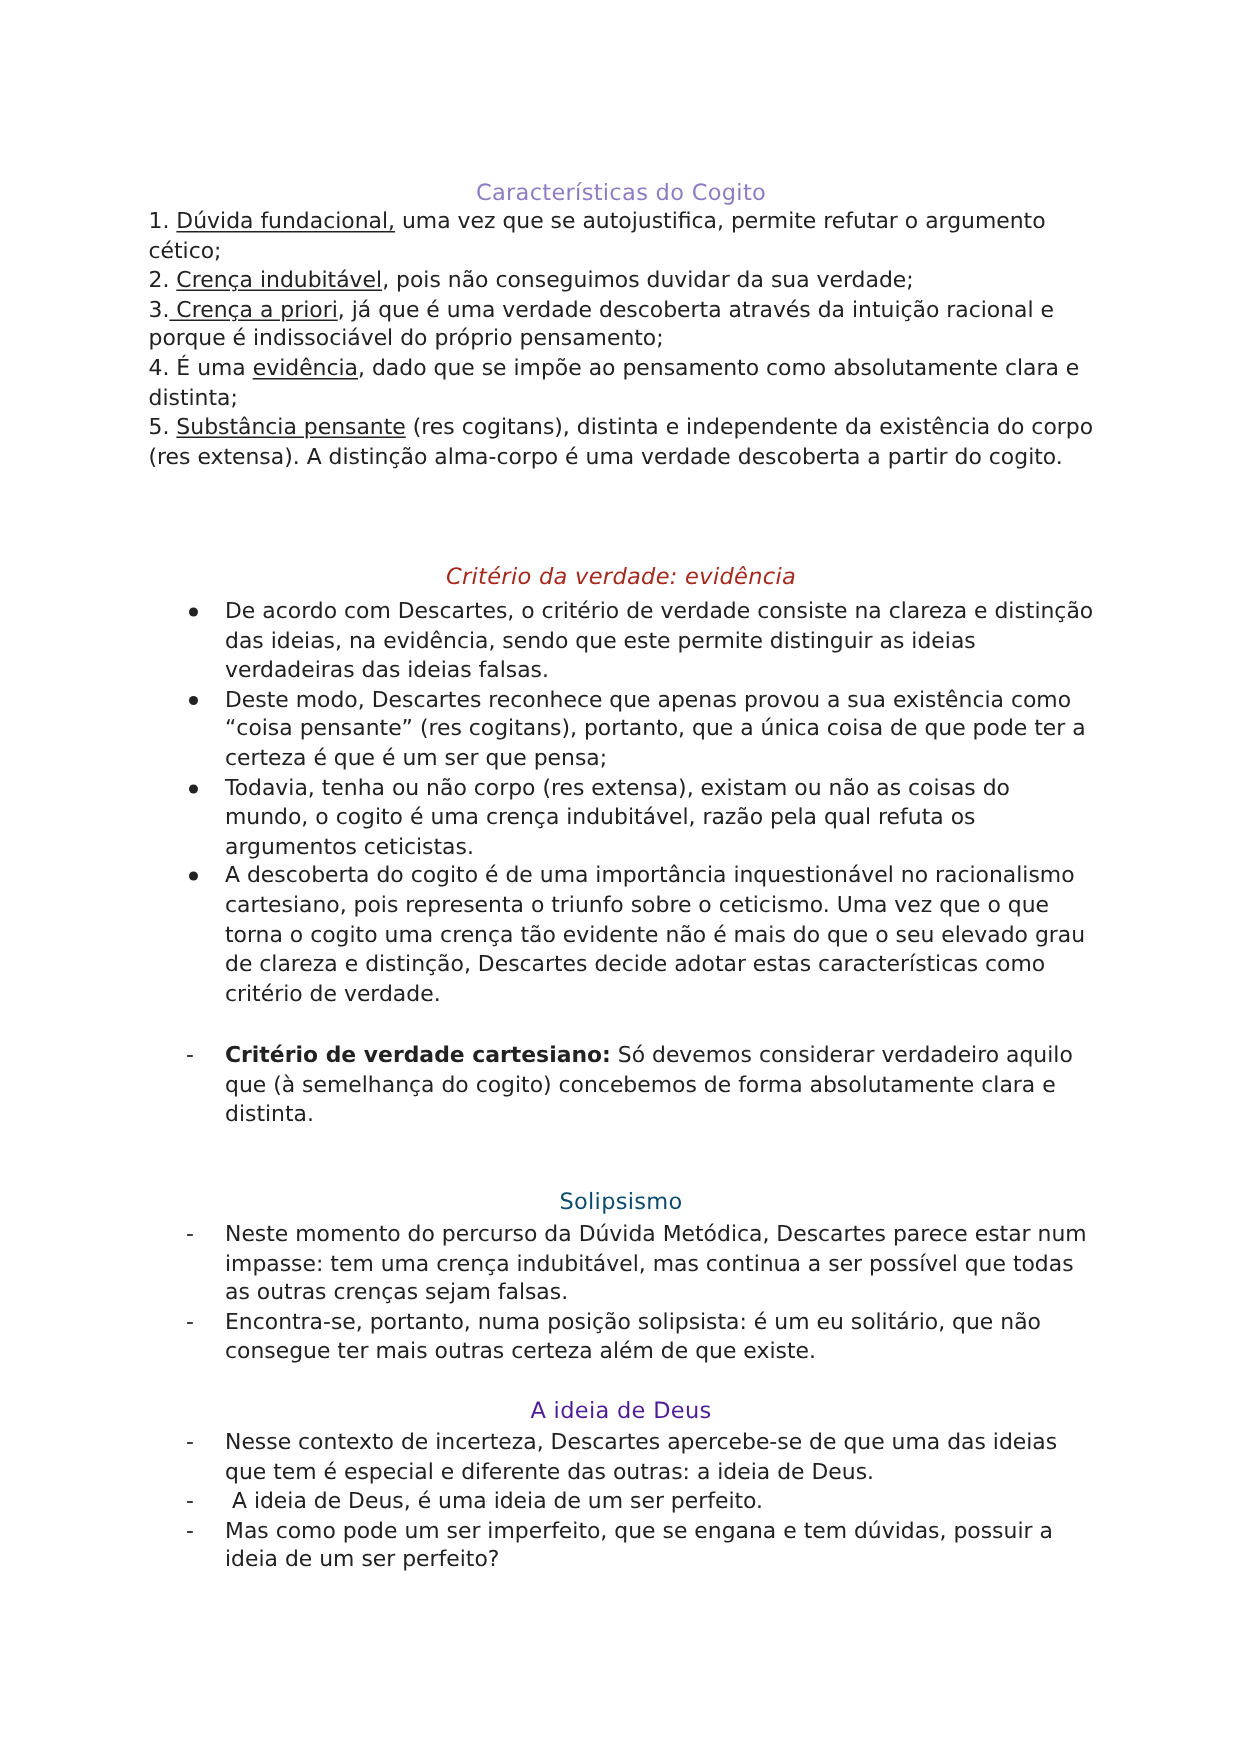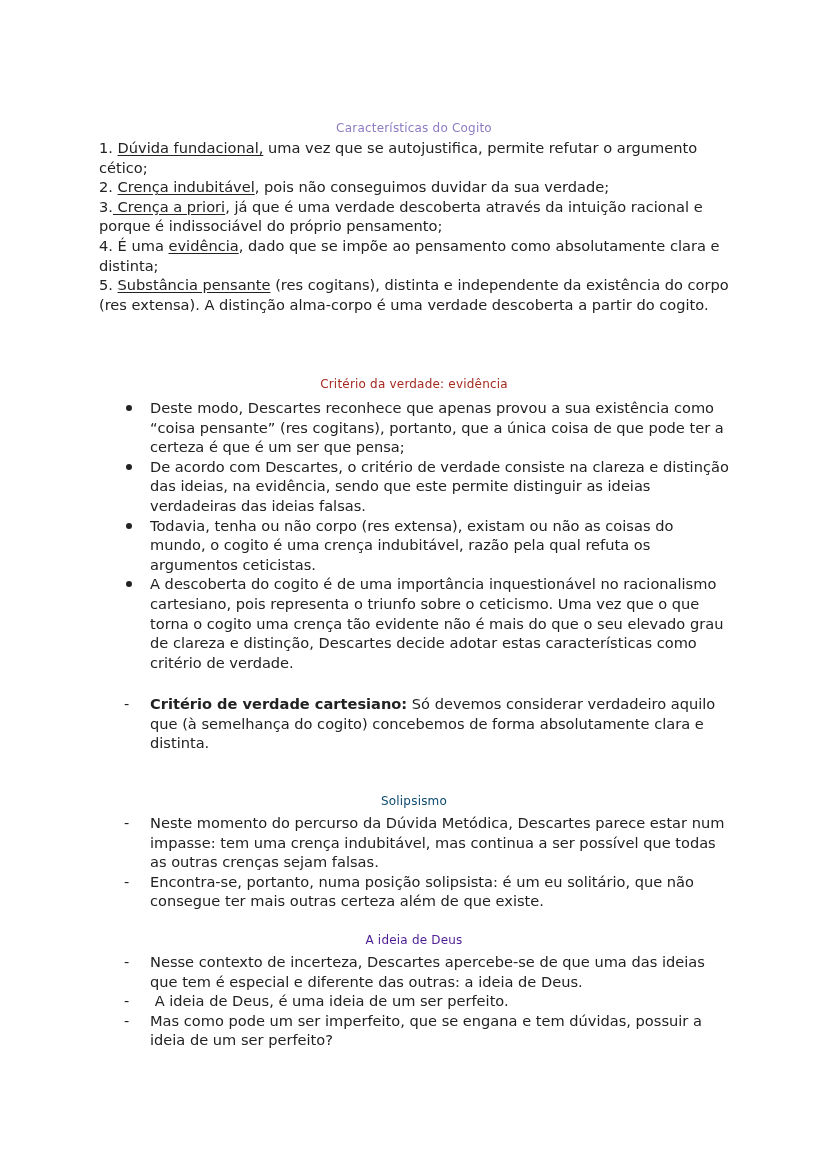--- a/index.html
+++ b/index.html
@@ -20,28 +20,28 @@
       left: 0;
       top: 0;
       width: 828px;
       height: 1169px;
     }
     .heading {
       position: absolute;
       left: 0;
       width: 828px;
       text-align: center;
-      font-size: 12px;
+      font-size: 15px;
       line-height: 20px;
       margin: 0;
       font-weight: normal;
       letter-spacing: 0.2px;
     }
     .h-cogito { top: 118px; color: #8e7cc3; }
-    .h-criterio { top: 374px; color: #a52a1e; }
+    .h-criterio { top: 374px; color: #a52a1e; font-style: italic; }
     .h-solip { top: 791px; color: #0c4a6e; }
     .h-deus { top: 930px; color: #4c1d95; }
 
     .para-block {
       position: absolute;
       left: 99px;
       width: 630px;
       font-size: 14.6px;
       line-height: 19.6px;
       margin: 0;
@@ -97,22 +97,22 @@
   <div class="para-block" style="top:138px;">
     <p class="item"><span>1. </span><span class="u">Dúvida fundacional,</span><span> uma vez que se autojustifica, permite refutar o argumento cético;</span></p>
     <p class="item"><span>2. </span><span class="u">Crença indubitável</span><span>, pois não conseguimos duvidar da sua verdade;</span></p>
     <p class="item"><span>3.</span><span class="u" style="white-space:pre;"> Crença a priori</span><span>, já que é uma verdade descoberta através da intuição racional e porque é indissociável do próprio pensamento;</span></p>
     <p class="item"><span>4. É uma </span><span class="u">evidência</span><span>, dado que se impõe ao pensamento como absolutamente clara e distinta;</span></p>
     <p class="item"><span>5. </span><span class="u">Substância pensante</span><span> (res cogitans), distinta e independente da existência do corpo (res extensa). A distinção alma-corpo é uma verdade descoberta a partir do cogito.</span></p>
   </div>
 
   <h2 class="heading h-criterio">Critério da verdade: evidência</h2>
   <ul class="list list-criterio">
+    <li><span class="bullet-dot"></span><span>De acordo com Descartes, o critério de verdade consiste na clareza e distinção das ideias, na evidência, sendo que este permite distinguir as ideias verdadeiras das ideias falsas.</span></li>
     <li><span class="bullet-dot"></span><span>Deste modo, Descartes reconhece que apenas provou a sua existência como “coisa pensante” (res cogitans), portanto, que a única coisa de que pode ter a certeza é que é um ser que pensa;</span></li>
-    <li><span class="bullet-dot"></span><span>De acordo com Descartes, o critério de verdade consiste na clareza e distinção das ideias, na evidência, sendo que este permite distinguir as ideias verdadeiras das ideias falsas.</span></li>
     <li><span class="bullet-dot"></span><span>Todavia, tenha ou não corpo (res extensa), existam ou não as coisas do mundo, o cogito é uma crença indubitável, razão pela qual refuta os argumentos ceticistas.</span></li>
     <li><span class="bullet-dot"></span><span>A descoberta do cogito é de uma importância inquestionável no racionalismo cartesiano, pois representa o triunfo sobre o ceticismo. Uma vez que o que torna o cogito uma crença tão evidente não é mais do que o seu elevado grau de clareza e distinção, Descartes decide adotar estas características como critério de verdade.</span></li>
   </ul>
 
   <ul class="list list-cart">
     <li><span class="dash">-</span><span class="b">Critério de verdade cartesiano:</span><span> Só devemos considerar verdadeiro aquilo que (à semelhança do cogito) concebemos de forma absolutamente clara e distinta.</span></li>
   </ul>
 
   <h2 class="heading h-solip">Solipsismo</h2>
   <ul class="list list-solip">

